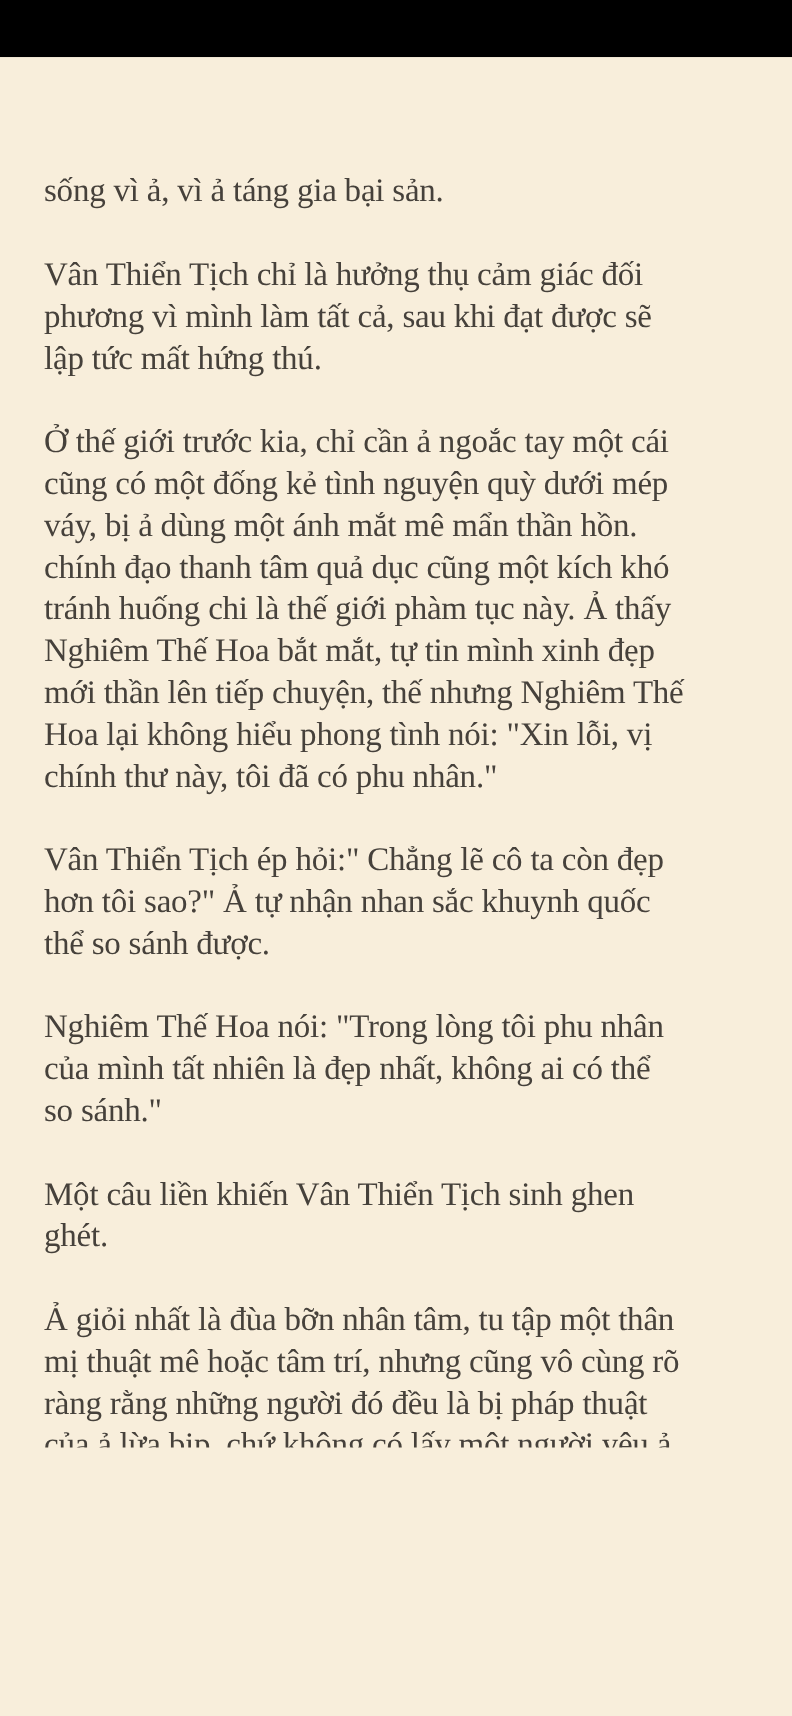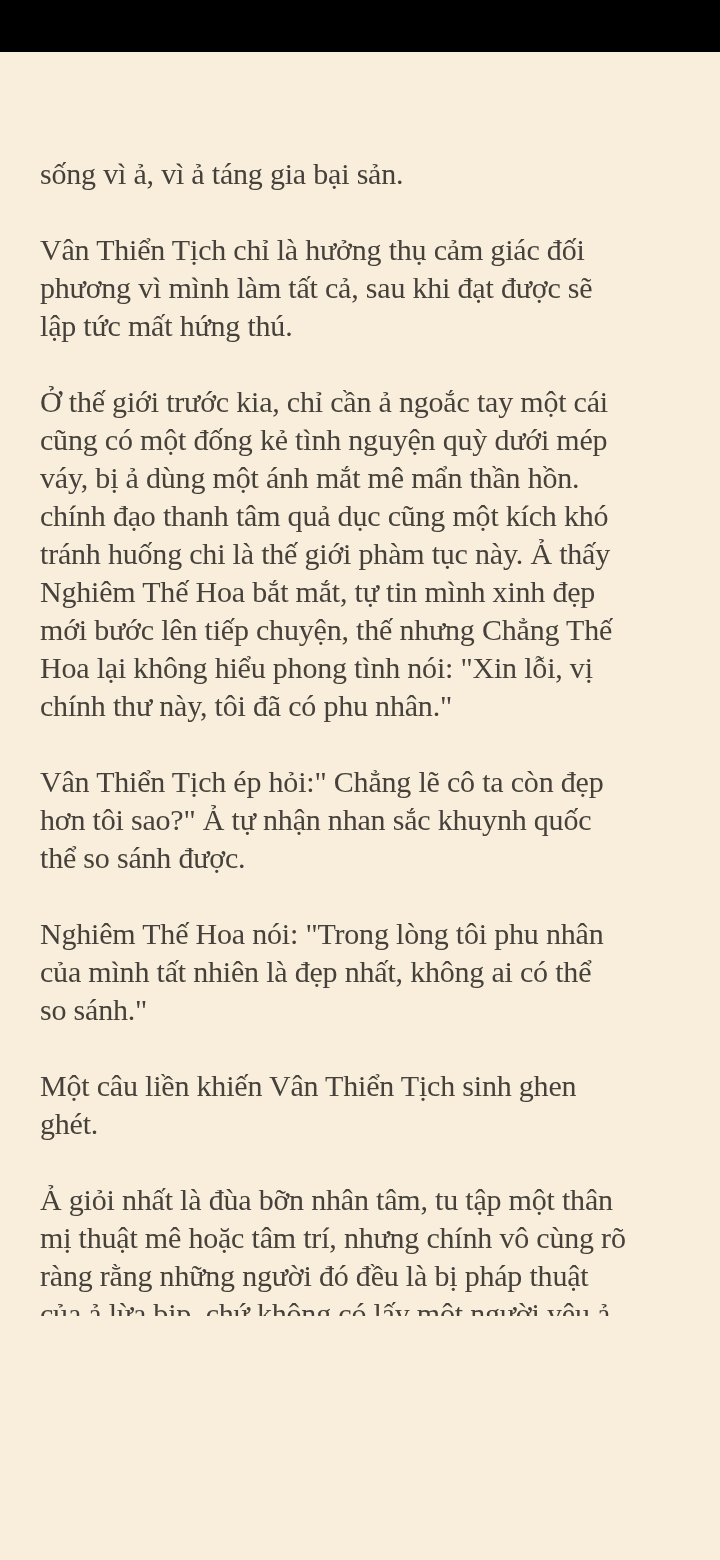--- a/index.html
+++ b/index.html
@@ -54,21 +54,21 @@
     <div class="line">lập tức mất hứng thú.</div>
   </div>
 
   <div class="para">
     <div class="line">Ở thế giới trước kia, chỉ cần ả ngoắc tay một cái</div>
     <div class="line">cũng có một đống kẻ tình nguyện quỳ dưới mép</div>
     <div class="line">váy, bị ả dùng một ánh mắt mê mẩn thần hồn.</div>
     <div class="line">chính đạo thanh tâm quả dục cũng một kích khó</div>
     <div class="line">tránh huống chi là thế giới phàm tục này. Ả thấy</div>
     <div class="line">Nghiêm Thế Hoa bắt mắt, tự tin mình xinh đẹp</div>
-    <div class="line">mới bước lên tiếp chuyện, thế nhưng Chẳng Thế</div>
+    <div class="line">mới thần lên tiếp chuyện, thế nhưng Nghiêm Thế</div>
     <div class="line">Hoa lại không hiểu phong tình nói: "Xin lỗi, vị</div>
     <div class="line">chính thư này, tôi đã có phu nhân."</div>
   </div>
 
   <div class="para">
     <div class="line">Vân Thiển Tịch ép hỏi:" Chẳng lẽ cô ta còn đẹp</div>
     <div class="line">hơn tôi sao?" Ả tự nhận nhan sắc khuynh quốc</div>
     <div class="line">thể so sánh được.</div>
   </div>
 
@@ -78,20 +78,20 @@
     <div class="line">so sánh."</div>
   </div>
 
   <div class="para">
     <div class="line">Một câu liền khiến Vân Thiển Tịch sinh ghen</div>
     <div class="line">ghét.</div>
   </div>
 
   <div class="para">
     <div class="line">Ả giỏi nhất là đùa bỡn nhân tâm, tu tập một thân</div>
-    <div class="line">mị thuật mê hoặc tâm trí, nhưng chính vô cùng rõ</div>
+    <div class="line">mị thuật mê hoặc tâm trí, nhưng cũng vô cùng rõ</div>
     <div class="line">ràng rằng những người đó đều là bị pháp thuật</div>
     <div class="line">của ả lừa bịp, chứ không có lấy một người yêu ả</div>
     <div class="line">thực lòng.</div>
   </div>
 
 
 </div>
 
 </body></html>

